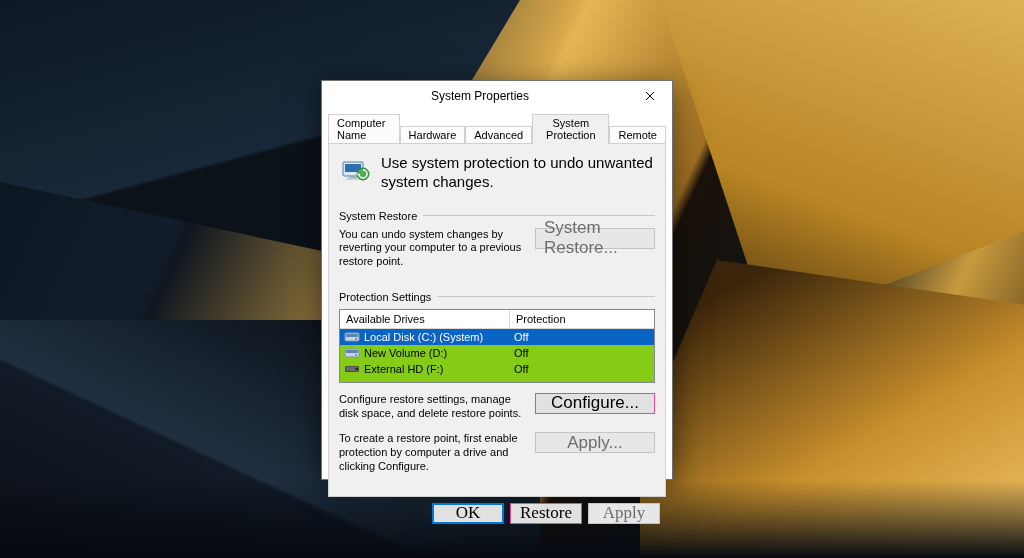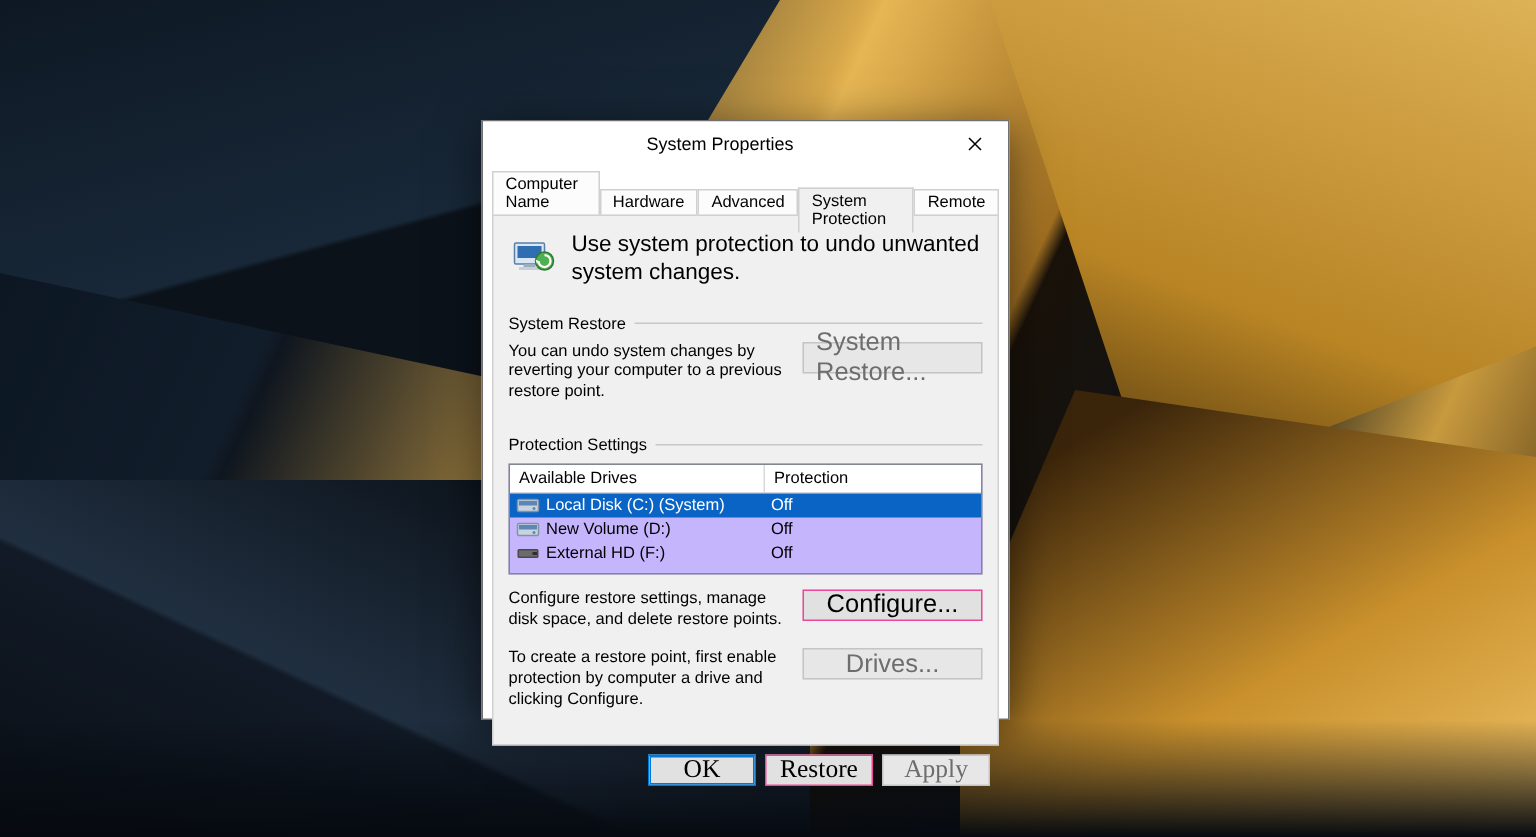--- a/index.html
+++ b/index.html
@@ -25,21 +25,21 @@
     background: #ffffff; border: 1px solid #707070; box-shadow: 0 6px 28px rgba(0,0,0,.55);
     display: flex; flex-direction: column;
   }
   .titlebar { height: 30px; display: flex; align-items: center; padding: 0 0 0 10px; background: #ffffff; }
   .titlebar .title { flex: 1; font-size: 12px; color: #000; text-align: center; }
   .titlebar .close { width: 44px; height: 30px; display: flex; align-items: center; justify-content: center; }
   .titlebar .close svg { width: 10px; height: 10px; }
 
   .tabstrip { display: flex; align-items: flex-end; padding: 2px 6px 0 6px; gap: 0; background: #ffffff; }
   .tab { padding: 2px 8px 3px 8px; font-size: 11px; color: #000; background: #ffffff; border: 1px solid #d0d0d0; border-bottom: none; position: relative; top: 1px; }
-  .tab.active { background: #f0f0f0; border-color: #d0d0d0; z-index: 2; top: 12px; }
+  .tab.active { background: #f0f0f0; border-color: #d0d0d0; z-index: 2; top: 1px; text-align: center; }
   .tab:not(.active) { background: #fcfcfc; }
 
   .tabpage { flex: 1; margin: 0 6px 6px 6px; background: #f0f0f0; border: 1px solid #d0d0d0; padding: 10px 10px 8px 10px; position: relative; }
 
   .intro { display: flex; gap: 10px; align-items: flex-start; margin-bottom: 18px; }
   .intro .icon { width: 32px; height: 32px; flex: none; }
   .intro .text { font-size: 15px; color: #000; line-height: 1.25; }
 
   .groupbox { margin-bottom: 14px; }
   .group-head { display: flex; align-items: center; gap: 6px; margin-bottom: 6px; }
@@ -47,21 +47,21 @@
   .group-head .line { flex: 1; height: 1px; background: #c8c8c8; }
 
   .row2 { display: flex; gap: 10px; align-items: flex-start; }
   .row2 .left { flex: 1; font-size: 11px; color: #000; line-height: 1.25; }
   .row2 .btn { width: 120px; }
 
   .btn { height: 21px; padding: 0 8px; font-size: 17px; background: #e1e1e1; border: 1px solid #ec4899; color: #000; display: inline-flex; align-items: center; justify-content: center; cursor: default; }
   .btn.disabled { color: #6d6d6d; background: #e7e7e7; border-color: #c4c4c4; }
   .btn.default { border-color: #0078d7; box-shadow: inset 0 0 0 1px #0078d7; }
 
-  .drives { border: 1px solid #828790; background: #c4b5fd; font-size: 11px; margin-top: 2px; height: 74px; overflow: hidden; }
+  .drives { border: 1px solid #828790; background: #84cc16; font-size: 11px; margin-top: 2px; height: 74px; overflow: hidden; }
   .drives .hdr { display: flex; border-bottom: 1px solid #d9d9d9; background: #ffffff; }
   .drives .hdr .col { padding: 3px 6px; color: #000; }
   .drives .hdr .colA { width: 170px; border-right: 1px solid #d9d9d9; }
   .drives .hdr .colB { flex: 1; }
   .drives .item { display: flex; align-items: center; padding: 1px 4px 1px 4px; height: 16px; }
   .drives .item .di { width: 16px; height: 12px; margin-right: 4px; flex: none; }
   .drives .item .name { width: 150px; }
   .drives .item .prot { flex: 1; }
   .drives .item.selected { background: #0a64c6; color: #ffffff; }
 
@@ -166,21 +166,21 @@
             </div>
         </div>
 
         <div class="row2" style="margin-top:10px;">
           <div class="left">Configure restore settings, manage disk space, and delete restore points.</div>
           <div class="btn">Configure...</div>
         </div>
 
         <div class="row2" style="margin-top:12px;">
           <div class="left">To create a restore point, first enable protection by computer a drive and clicking Configure.</div>
-          <div class="btn disabled">Drives...</div>
+          <div class="btn disabled">Apply...</div>
         </div>
       </div>
 
     </div>
 
     <div class="buttonbar">
       <div class="btn default">OK</div>
       <div class="btn">Restore</div>
       <div class="btn disabled">Apply</div>
     </div>

